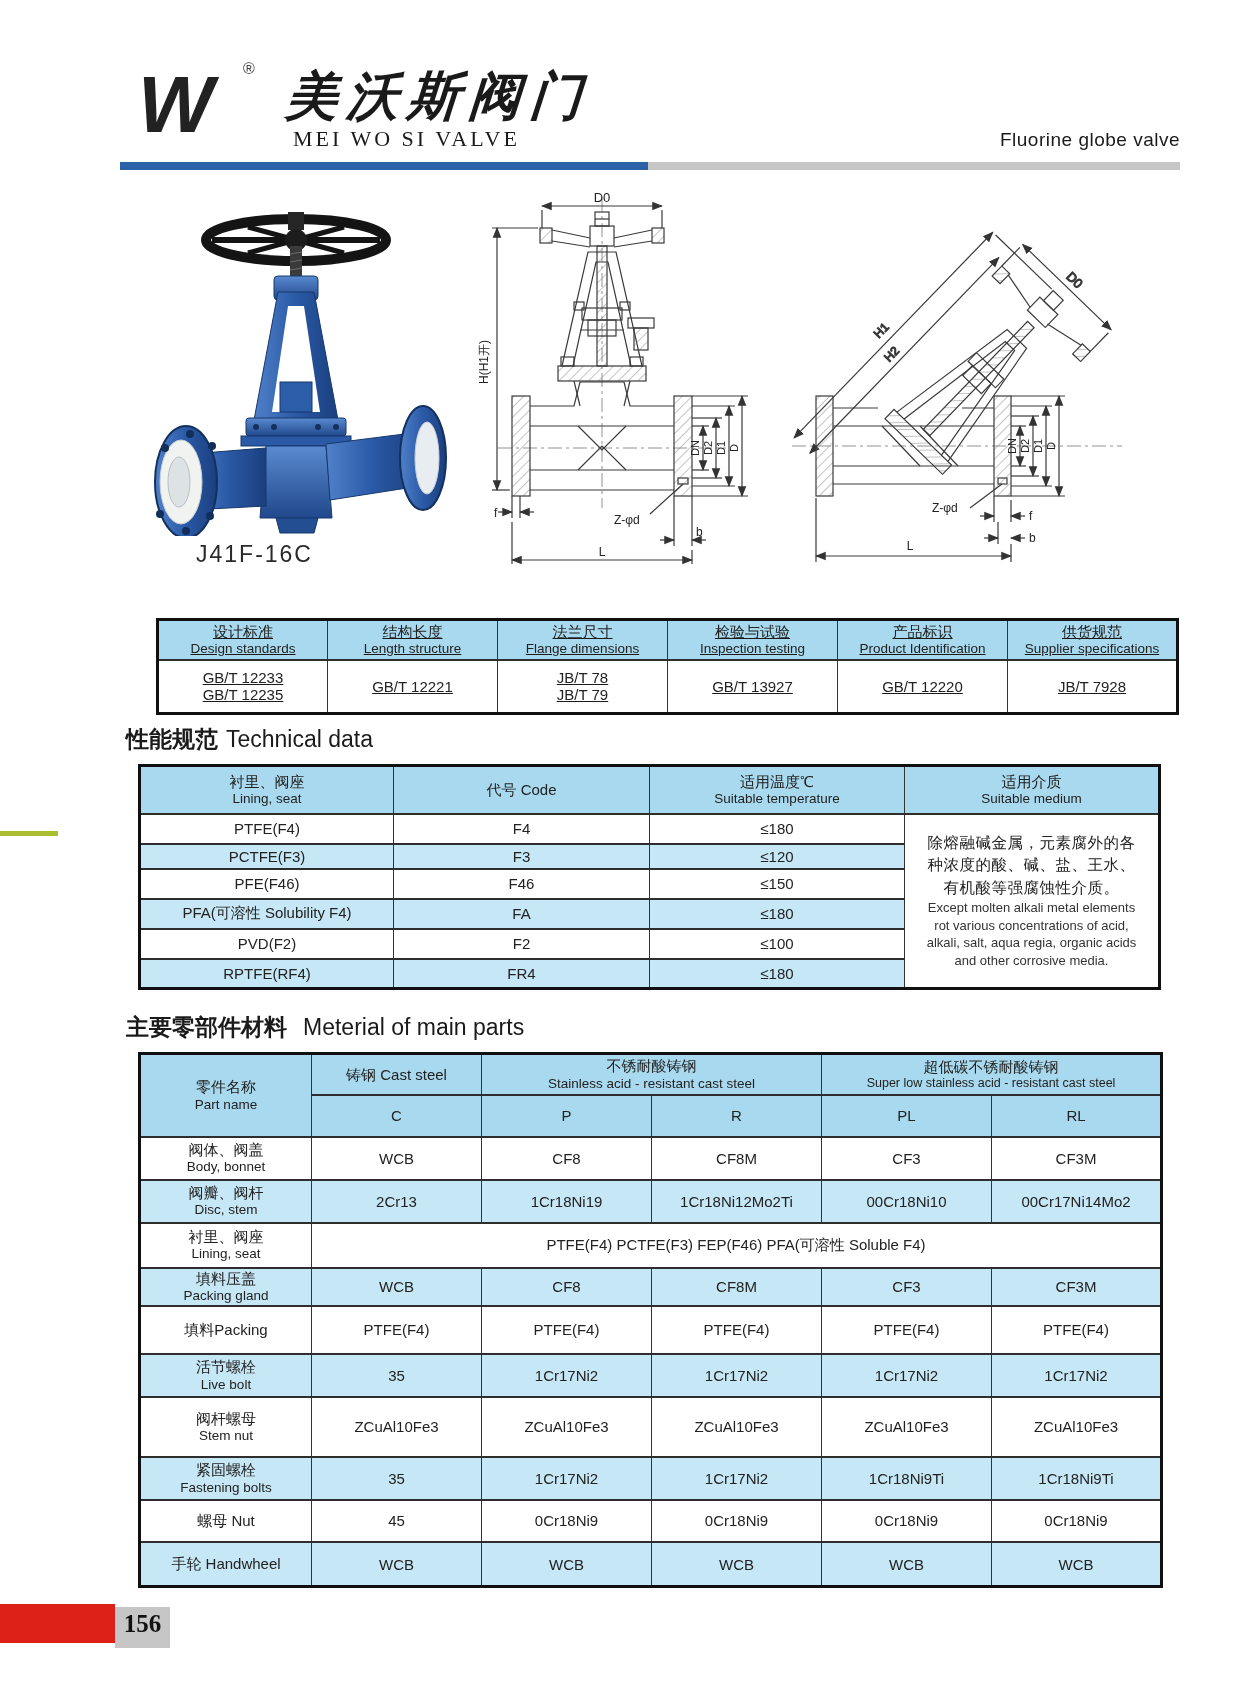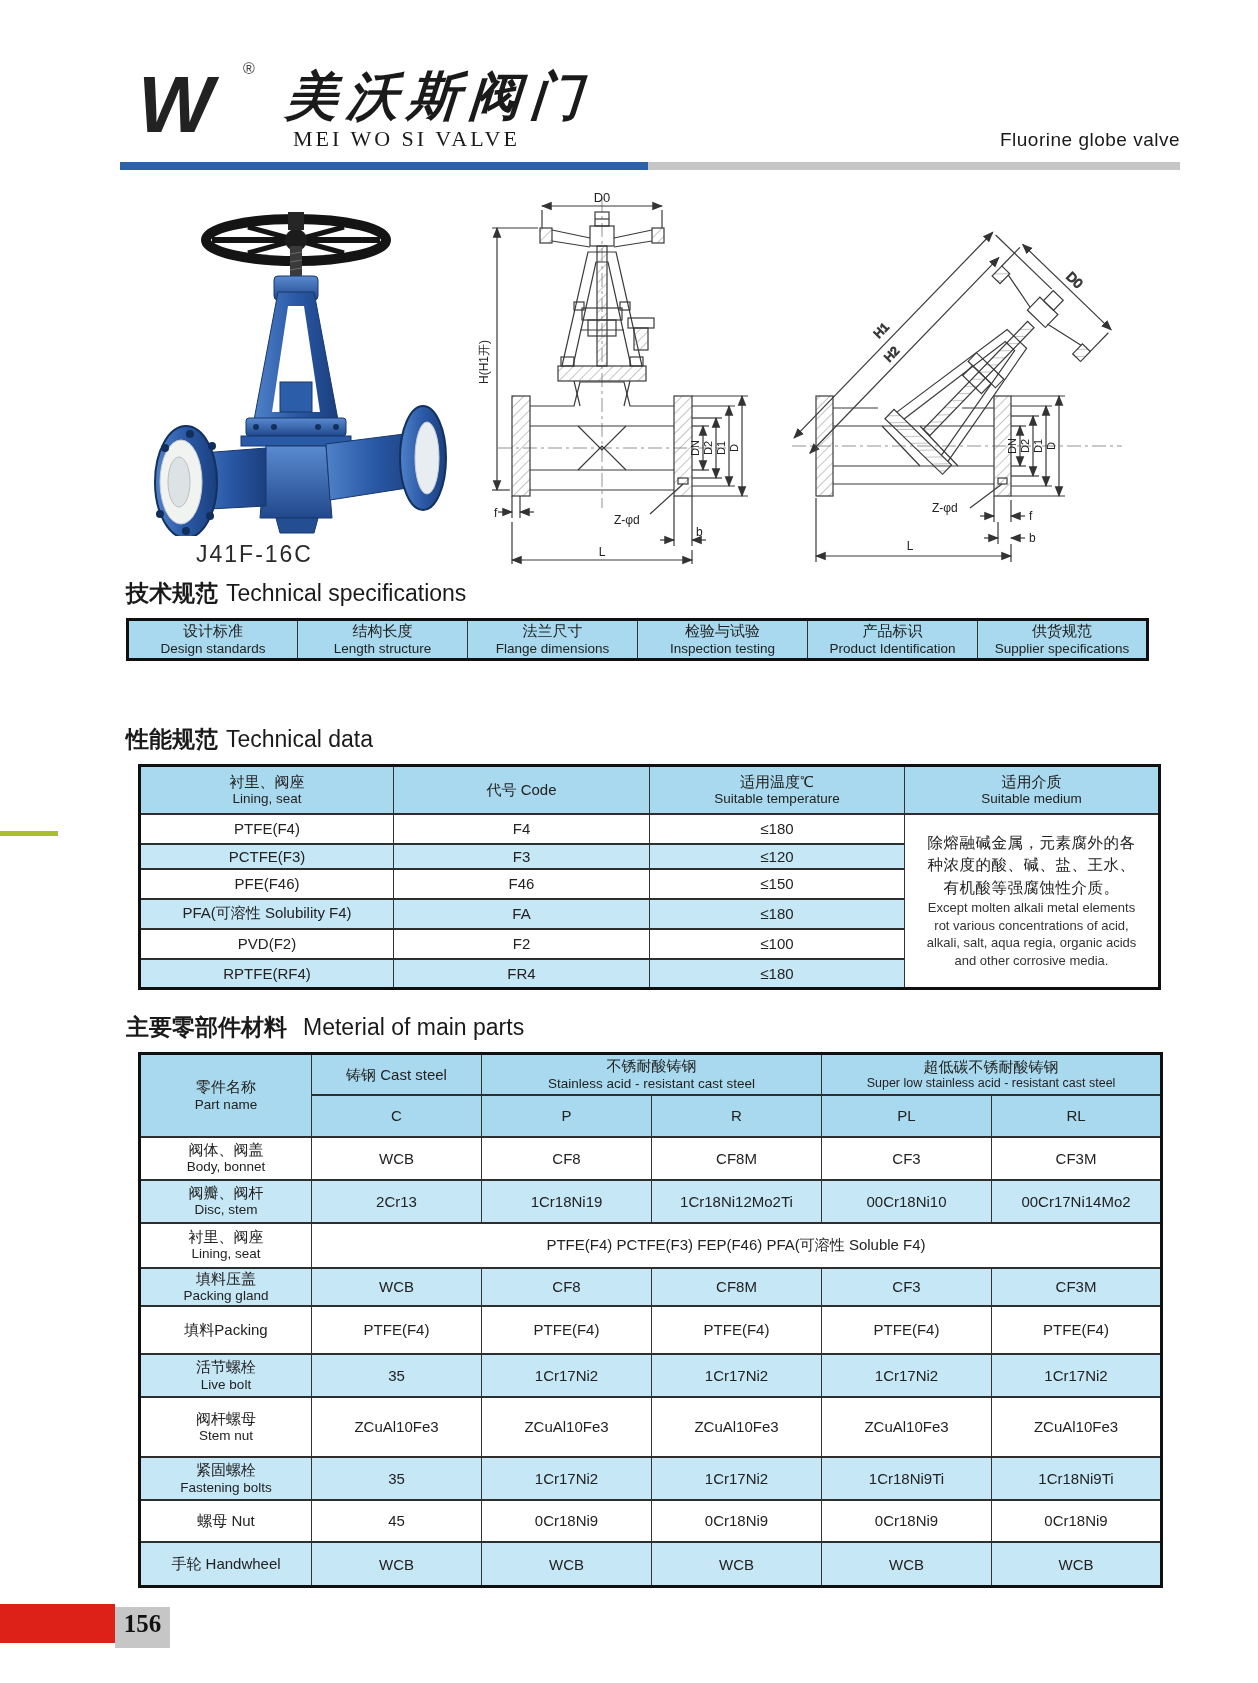--- a/index.html
+++ b/index.html
@@ -311,25 +311,22 @@
       <text transform="rotate(-90 285 258)" x="285" y="258" font-size="11" text-anchor="middle">D</text>
       <text x="162" y="324" font-size="12">Z-φd</text>
       <text x="259" y="332" font-size="12">f</text>
       <text x="259" y="354" font-size="12">b</text>
       <text x="140" y="362" font-size="12" text-anchor="middle">L</text>
     </svg>
   </div>
 
   <div class="abs model-label" style="left:196px;top:541px;">J41F-16C</div>
 
-  <div class="abs sec-h" style="left:126px;top:578px;">
-    <span class="hcn">技术规范</span><span class="hen">Technical specifications</span>
-  </div>
-
-  <table class="abs dtable" style="left:126px;top:618px;width:1020px;">
+
+  <table class="abs dtable" style="left:156px;top:618px;width:1020px;text-decoration:underline;">
     <colgroup>
         <col style="width:170px">
         <col style="width:170px">
         <col style="width:170px">
         <col style="width:170px">
         <col style="width:170px">
         <col style="width:170px">
       </colgroup>
     <tbody>
         <tr style="height:40px;">
@@ -350,20 +347,34 @@
             <div class="enl">Inspection testing</div>
           </th>
       <th class="hd">
             <div class="cnl">产品标识</div>
             <div class="enl">Product Identification</div>
           </th>
       <th class="hd">
             <div class="cnl">供货规范</div>
             <div class="enl">Supplier specifications</div>
           </th>
+    </tr>
+    <tr style="height:54px;">
+      <td>
+            <div class="val">GB/T 12233</div>
+            <div class="val">GB/T 12235</div>
+          </td>
+      <td class="val">GB/T 12221</td>
+      <td>
+            <div class="val">JB/T 78</div>
+            <div class="val">JB/T 79</div>
+          </td>
+      <td class="val">GB/T 13927</td>
+      <td class="val">GB/T 12220</td>
+      <td class="val">JB/T 7928</td>
     </tr>
   </tbody>
     </table>
 
   <div class="abs sec-h" style="left:126px;top:724px;">
     <span class="hcn">性能规范</span><span class="hen">Technical data</span>
   </div>
 
   <table class="abs dtable" style="left:138px;top:764px;width:1020px;">
     <colgroup>

